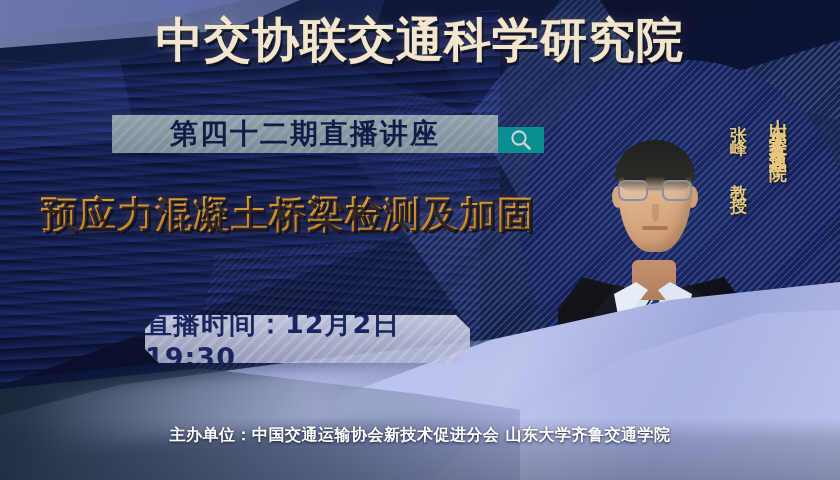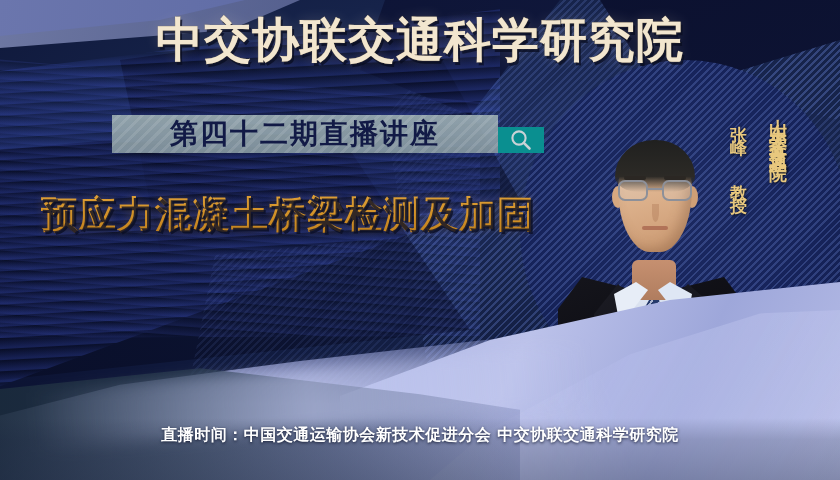--- a/index.html
+++ b/index.html
@@ -337,19 +337,22 @@
     <div class="subbar-search">
       <svg width="26" height="26" viewBox="0 0 26 26">
         <circle cx="11" cy="11" r="6.6" fill="none" stroke="#c9d2d6" stroke-width="2.1"></circle>
         <line x1="15.8" y1="15.8" x2="21.5" y2="21.5" stroke="#c9d2d6" stroke-width="2.6" stroke-linecap="round"></line>
       </svg>
     </div>
   </div>
 
   <div class="topic">预应力混凝土桥梁检测及加固</div>
 
+  <div class="timebar">
+    <span>直播时间：12月2日19:30</span>
+  </div>
 
   <div class="vtext vtext-name">张峰  教授</div>
   <div class="vtext vtext-org">山东大学齐鲁交通学院</div>
 
-  <div class="organizer">直播时间：中国交通运输协会新技术促进分会    中交协联交通科学研究院</div>
+  <div class="organizer">主办单位：中国交通运输协会新技术促进分会    山东大学齐鲁交通学院</div>
 
 </div>
 
 </body></html>

